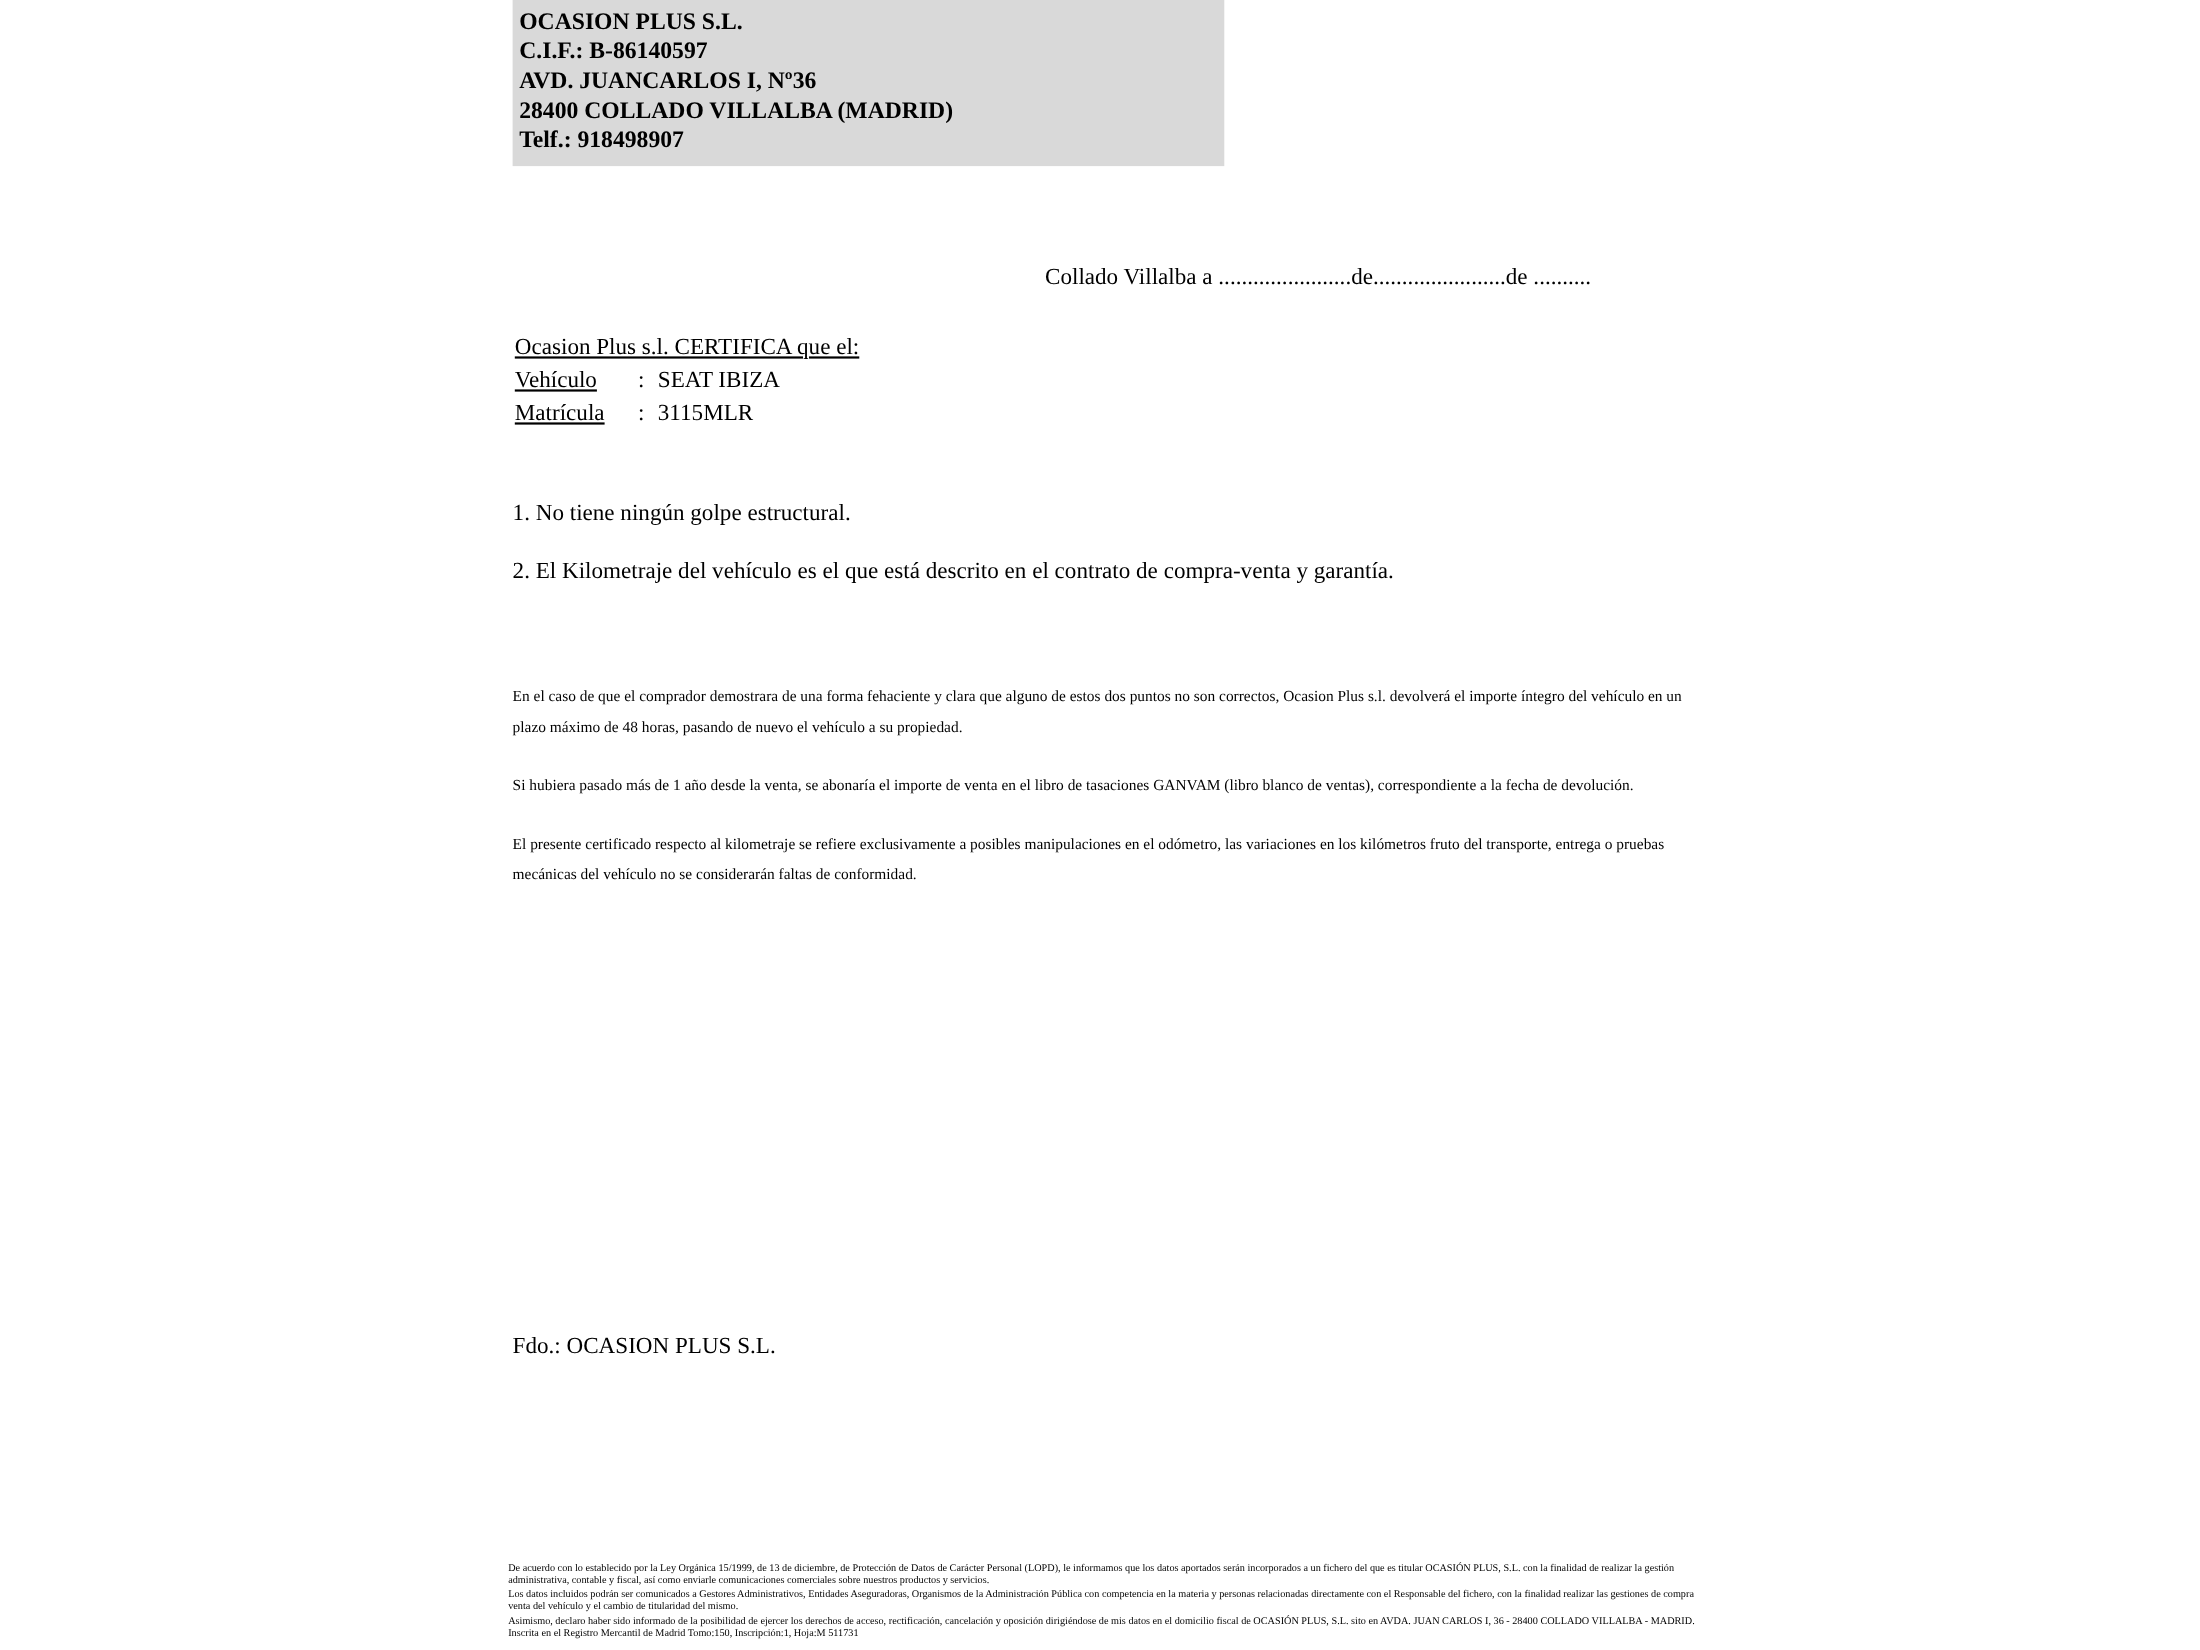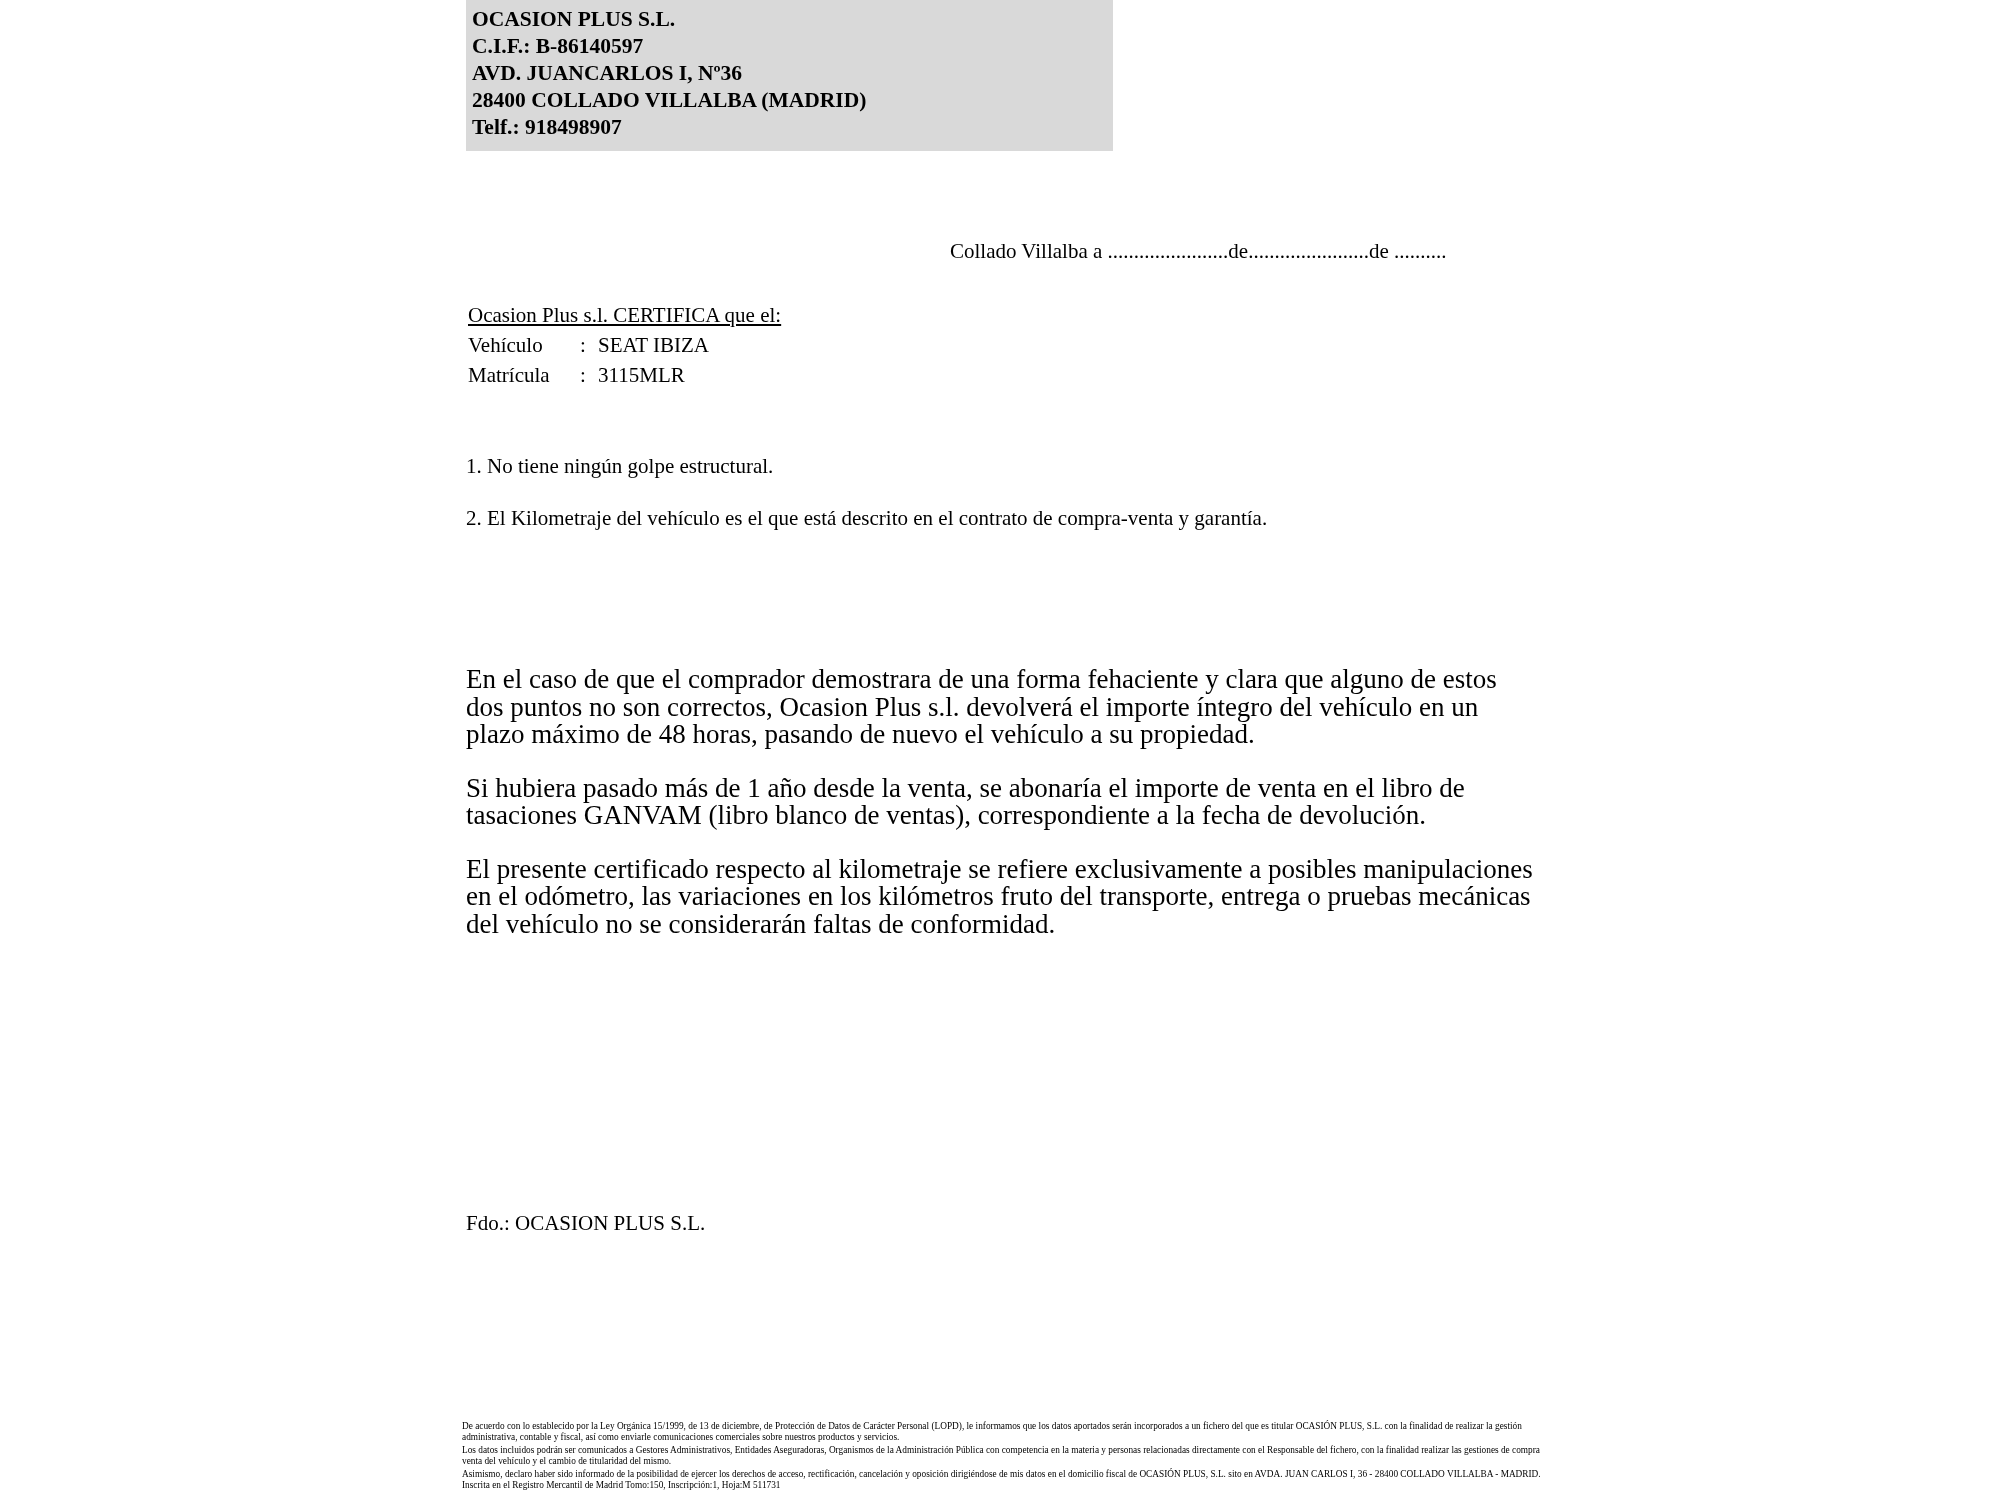--- a/index.html
+++ b/index.html
@@ -65,20 +65,21 @@
     text-decoration: underline;
   }
   .field-row {
     line-height: 30px;
     white-space: nowrap;
     display: block;
   }
   .field-label {
     display: inline-block;
     width: 112px;
+    text-decoration: underline;
   }
   .field-sep {
     display: inline-block;
     width: 18px;
   }
 
   
   .points {
     position: absolute;
     left: 466px;
@@ -91,22 +92,21 @@
     margin-bottom: 24px;
     white-space: nowrap;
   }
 
   
   .body-copy {
     position: absolute;
     left: 466px;
     top: 620px;
     width: 1072px;
-    font-size: 27px;
-    margin-top: 46px;
+    font-size: 14px;
   }
   .body-copy p {
     margin: 0 0 26px 0;
     line-height: 27.5px;
     text-align: left;
   }
 
   
   .signature {
     position: absolute;

